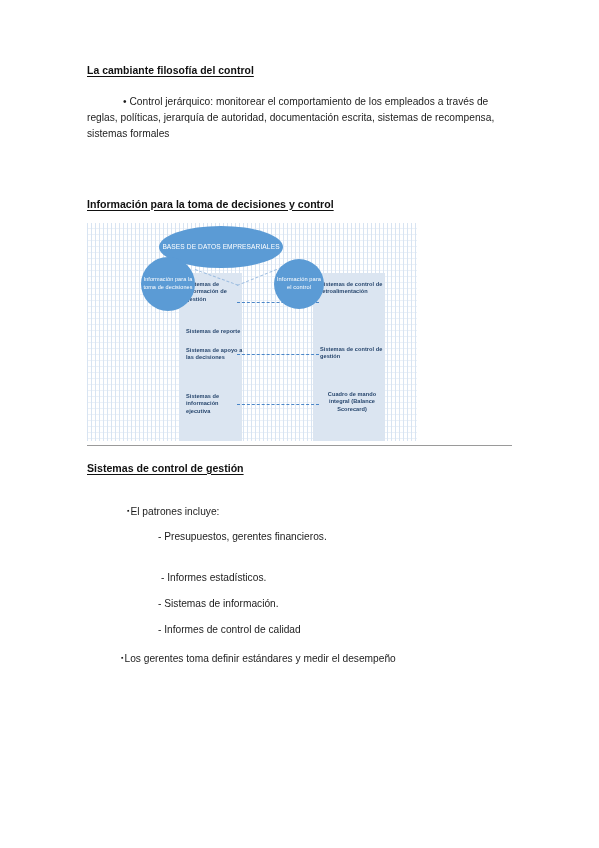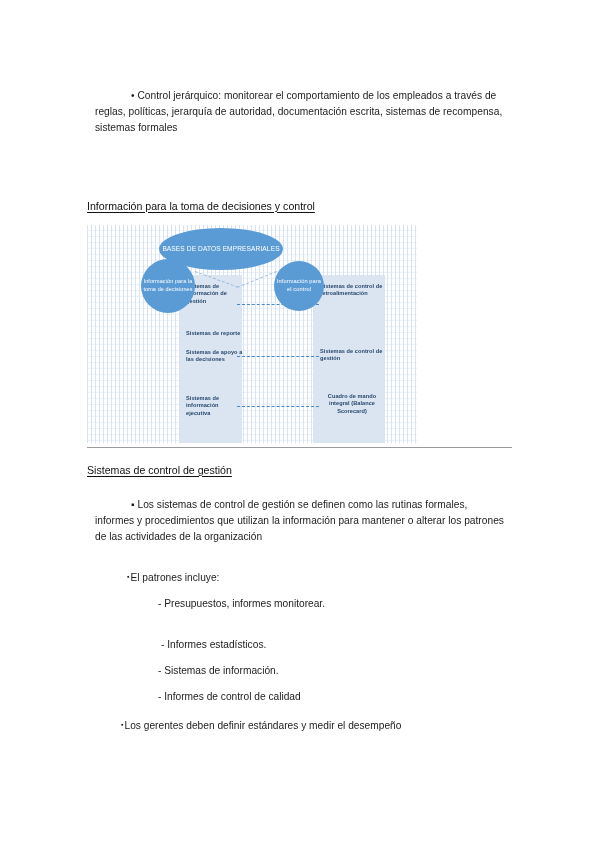--- a/index.html
+++ b/index.html
@@ -36,34 +36,34 @@
     text-decoration: underline;
     text-underline-offset: 2px;
     letter-spacing: 0.05px;
     color: #111111;
     margin: 0;
     padding: 0;
     line-height: 14px;
   }
   .heading-2 {
     font-size: 10.6px;
-    font-weight: normal;
+    font-weight: bold;
     text-decoration: underline;
     text-underline-offset: 2px;
     color: #111111;
     margin: 0;
     line-height: 14px;
   }
 
   
   .para {
     font-size: 10.2px;
     line-height: 16.2px;
     color: #1c1c1c;
-    margin: 8px;
+    margin: 0;
     letter-spacing: 0.02px;
     text-align: left;
   }
   .para .first-indent {
     display: inline-block;
     width: 36px;
   }
   .spacer-10 { height: 10px; }
   .spacer-12 { height: 12px; }
   .spacer-14 { height: 14px; }
@@ -194,20 +194,21 @@
     height: 0;
     border-top: 1px solid #9a9a9a;
   }
 </style>
 </head>
 <body>
 
 <div class="page">
   <div class="content">
 
+    <div class="heading">La cambiante filosofía del control</div>
     <div class="spacer-16"></div>
 
     <p class="para"><span class="first-indent"></span><span>• Control jerárquico:  monitorear el comportamiento de los empleados a través de reglas, políticas, jerarquía de autoridad, documentación escrita, sistemas de recompensa, sistemas formales</span></p>
 
     <div class="spacer-14"></div>
 
 
     <div class="spacer-24"></div>
     <div class="spacer-16"></div>
 
@@ -244,37 +245,36 @@
 
       <div class="fig-rule"></div>
     </div>
 
     <div class="spacer-16"></div>
 
     <div class="heading-2">Sistemas de control de gestión</div>
 
     <div class="spacer-12"></div>
 
-    <p class="para"><span class="first-indent"></span><span>▪ Los sistemas de control de gestión se definen como las rutinas formales, informes y procedimientos que utilizan la información para mantener o alterar los patrones de las actividades de la organización</span></p>
 
     <div class="spacer-16"></div>
 
     <p class="sq-item"><span class="sq">▪</span><span>El patrones incluye:</span></p>
 
     <div class="spacer-10"></div>
 
-    <p class="dash-item">- Presupuestos, informes monitorear.</p>
+    <p class="dash-item">- Presupuestos, gerentes financieros.</p>
     <div class="spacer-10"></div>
 
     <p class="dash-item ind2">- Informes estadísticos.</p>
     <div class="spacer-10"></div>
 
     <p class="dash-item">- Sistemas de información.</p>
     <div class="spacer-10"></div>
 
     <p class="dash-item">- Informes de control de calidad</p>
 
     <div class="spacer-12"></div>
 
-    <p class="sq-item flush"><span class="sq">▪</span><span>Los gerentes deben definir estándares y medir el desempeño</span></p>
+    <p class="sq-item flush"><span class="sq">▪</span><span>Los gerentes toma definir estándares y medir el desempeño</span></p>
 
   </div>
 </div>
 
 </body></html>

